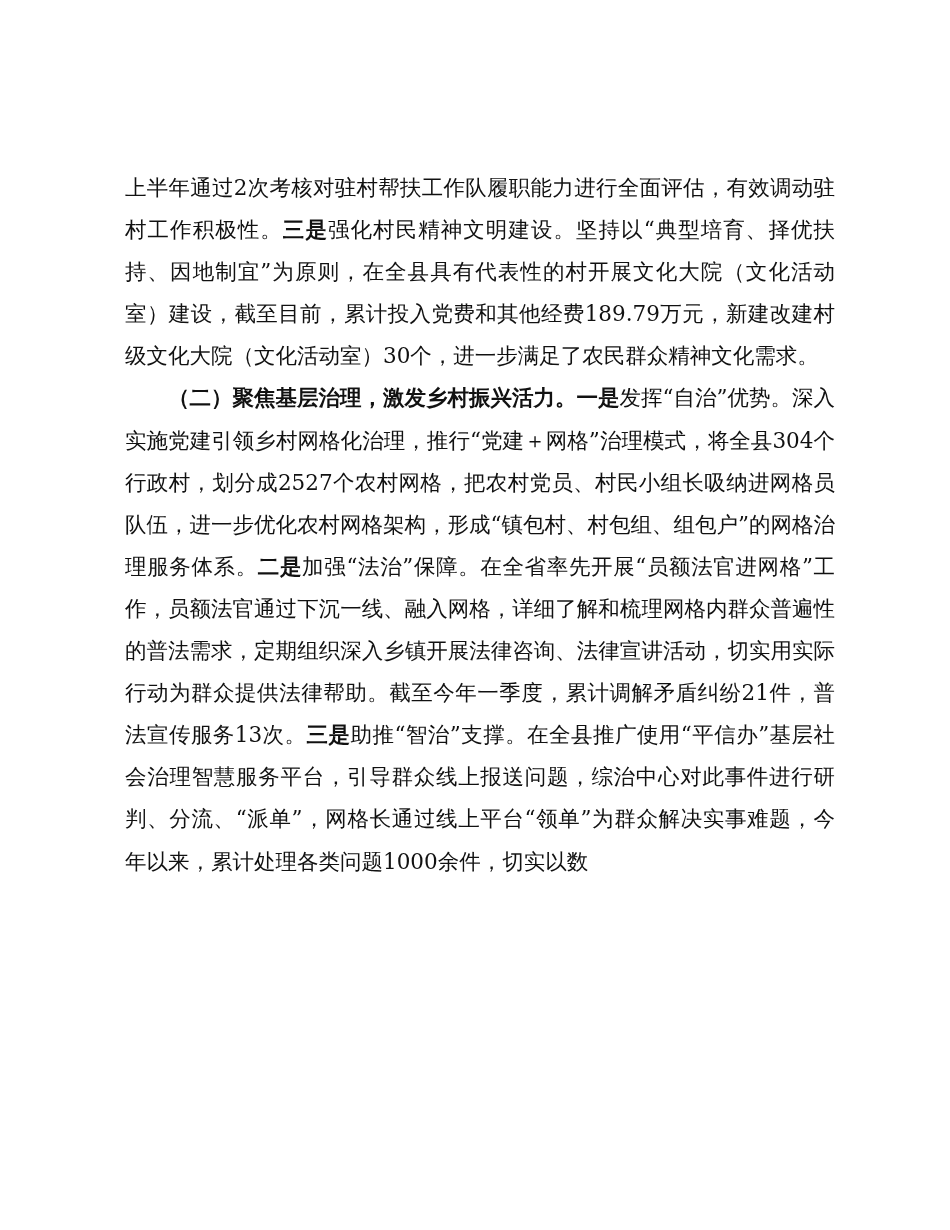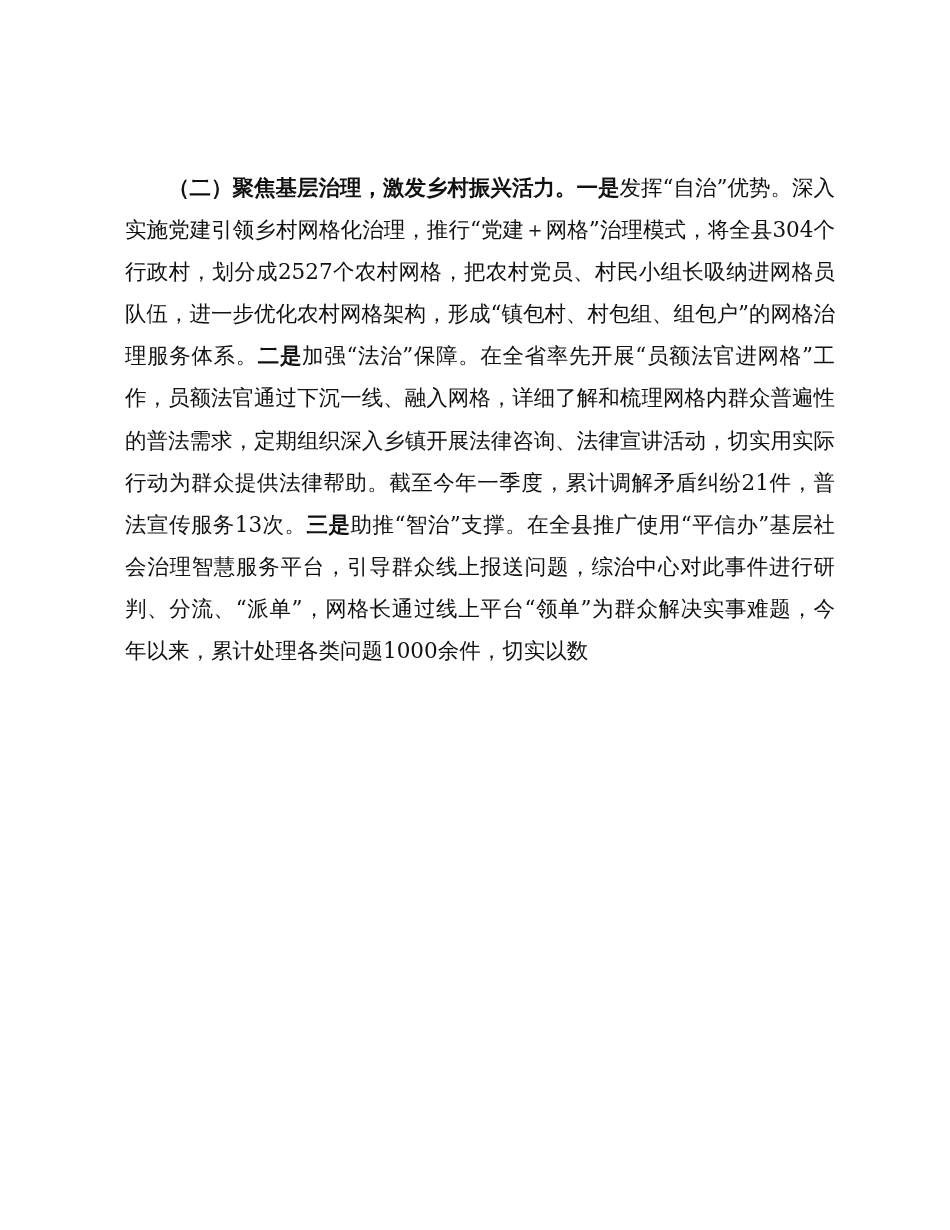--- a/index.html
+++ b/index.html
@@ -20,17 +20,20 @@
   .para { margin: 0; padding: 0; }
   .para.indent { text-indent: 2em; }
   .seg { }
   .bold { font-weight: bold; }
 </style>
 </head>
 <body>
 
 <div class="page">
   <div class="content">
+    <p class="para">
+      <span class="seg">上半年通过2次考核对驻村帮扶工作队履职能力进行全面评估，有效调动驻村工作积极性。</span><span class="seg bold">三是</span><span class="seg">强化村民精神文明建设。坚持以“典型培育、择优扶持、因地制宜”为原则，在全县具有代表性的村开展文化大院（文化活动室）建设，截至目前，累计投入党费和其他经费189.79万元，新建改建村级文化大院（文化活动室）30个，进一步满足了农民群众精神文化需求。</span>
+    </p>
     <p class="para indent">
       <span class="seg bold">（二）聚焦基层治理，激发乡村振兴活力。</span><span class="seg bold">一是</span><span class="seg">发挥“自治”优势。深入实施党建引领乡村网格化治理，推行“党建＋网格”治理模式，将全县304个行政村，划分成2527个农村网格，把农村党员、村民小组长吸纳进网格员队伍，进一步优化农村网格架构，形成“镇包村、村包组、组包户”的网格治理服务体系。</span><span class="seg bold">二是</span><span class="seg">加强“法治”保障。在全省率先开展“员额法官进网格”工作，员额法官通过下沉一线、融入网格，详细了解和梳理网格内群众普遍性的普法需求，定期组织深入乡镇开展法律咨询、法律宣讲活动，切实用实际行动为群众提供法律帮助。截至今年一季度，累计调解矛盾纠纷21件，普法宣传服务13次。</span><span class="seg bold">三是</span><span class="seg">助推“智治”支撑。在全县推广使用“平信办”基层社会治理智慧服务平台，引导群众线上报送问题，综治中心对此事件进行研判、分流、“派单”，网格长通过线上平台“领单”为群众解决实事难题，今年以来，累计处理各类问题1000余件，切实以数</span>
     </p>
   </div>
 </div>
 
 </body></html>

